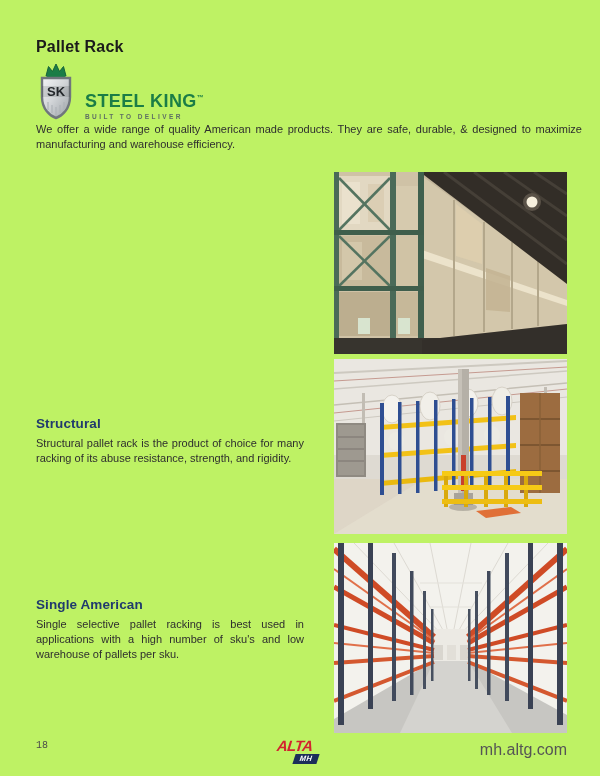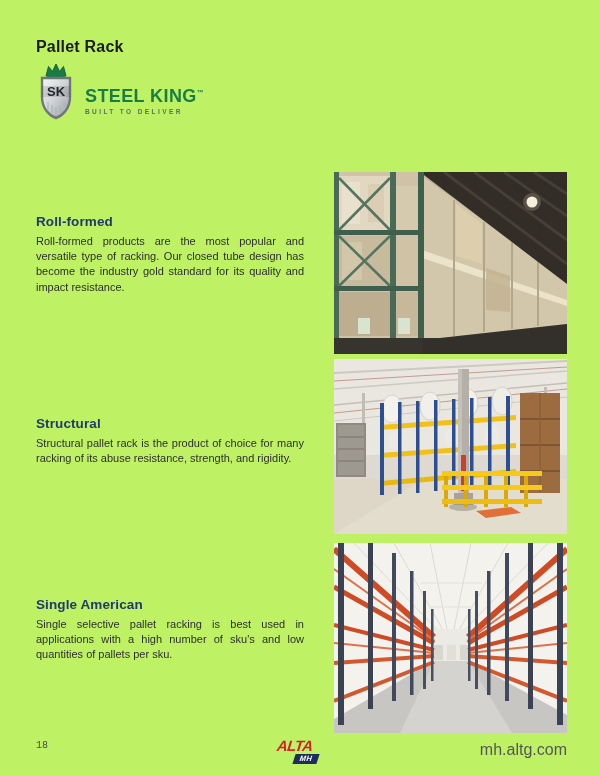--- a/index.html
+++ b/index.html
@@ -7,21 +7,21 @@
   .page {
     position:relative; width:600px; height:776px; margin:0 auto;
     background:#bef264; overflow:hidden;
     font-family:"Liberation Sans", sans-serif; color:#2e2e2e;
   }
   .title {
     position:absolute; left:36px; top:38px;
     font-size:16px; font-weight:bold; color:#1b1b1b; letter-spacing:0.2px;
   }
   
-  .logo { position:absolute; left:36px; top:62px; display:flex; align-items:center; }
+  .logo { position:absolute; left:36px; top:62px; display:flex; align-items:flex-end; }
   .logo-text { margin-left:9px; padding-top:17px; }
   .brand-name { font-size:18px; font-weight:bold; color:#1b7d46; letter-spacing:0.4px; line-height:18px; white-space:nowrap; }
   .brand-tm { font-size:7px; vertical-align:7px; font-weight:bold; }
   .brand-tagline { font-size:6.5px; font-weight:bold; letter-spacing:2.4px; color:#5d6e64; margin-top:3px; white-space:nowrap; }
   
   .intro {
     position:absolute; left:36px; top:122px; width:546px;
     font-size:11px; line-height:15px; text-align:justify; color:#2e2e2e;
   }
   
@@ -73,34 +73,31 @@
       <path d="M12 40 v8 M16 43 v8 M20 45 v9 M24 43 v8 M28 40 v8" stroke="#aeb3b8" stroke-width="1.2" fill="none"></path>
       <rect x="6" y="24" width="28" height="11" fill="#23272b" opacity="0.14"></rect>
       <text x="20" y="33.5" text-anchor="middle" font-size="13" font-weight="bold" fill="#24282c" font-family="Liberation Sans, sans-serif">SK</text>
     </svg>
     <div class="logo-text">
       <div class="brand-name"><span>STEEL KING</span><span class="brand-tm">™</span></div>
       <div class="brand-tagline">BUILT TO DELIVER</div>
     </div>
   </div>
 
-
-  <section class="section" id="section-roll-formed">
-    <h2>Roll-formed</h2>
-    <p>Roll-formed products are the most popular and versatile type of racking. Our closed tube design has become the industry gold standard for its quality and impact resistance.</p>
-  </section>
+  <p class="intro">We offer a wide range of quality American made products. They are safe, durable, &amp; designed to maximize manufacturing and warehouse efficiency.</p>
+
 
   <section class="section" id="section-structural">
     <h2>Structural</h2>
     <p>Structural pallet rack is the product of choice for many racking of its abuse resistance, strength, and rigidity.</p>
   </section>
 
   <section class="section" id="section-single-selective">
     <h2>Single American</h2>
-    <p>Single selective pallet racking is best used in applications with a high number of sku's and low quantities of pallets per sku.</p>
+    <p>Single selective pallet racking is best used in applications with a high number of sku's and low warehouse of pallets per sku.</p>
   </section>
 
   <figure class="photo" id="photo-roll-formed">
     <svg viewBox="0 0 233 182" preserveAspectRatio="none">
       <rect width="233" height="182" fill="#c4b79c"></rect>
       <rect x="0" y="0" width="88" height="170" fill="#cfc2a6"></rect>
       <rect x="2" y="4" width="54" height="54" fill="#e2d8c2"></rect>
       <rect x="62" y="14" width="24" height="46" fill="#d6caae"></rect>
       <rect x="2" y="64" width="54" height="50" fill="#c8ba9c"></rect>
       <rect x="62" y="66" width="24" height="48" fill="#d0c3a5"></rect>

